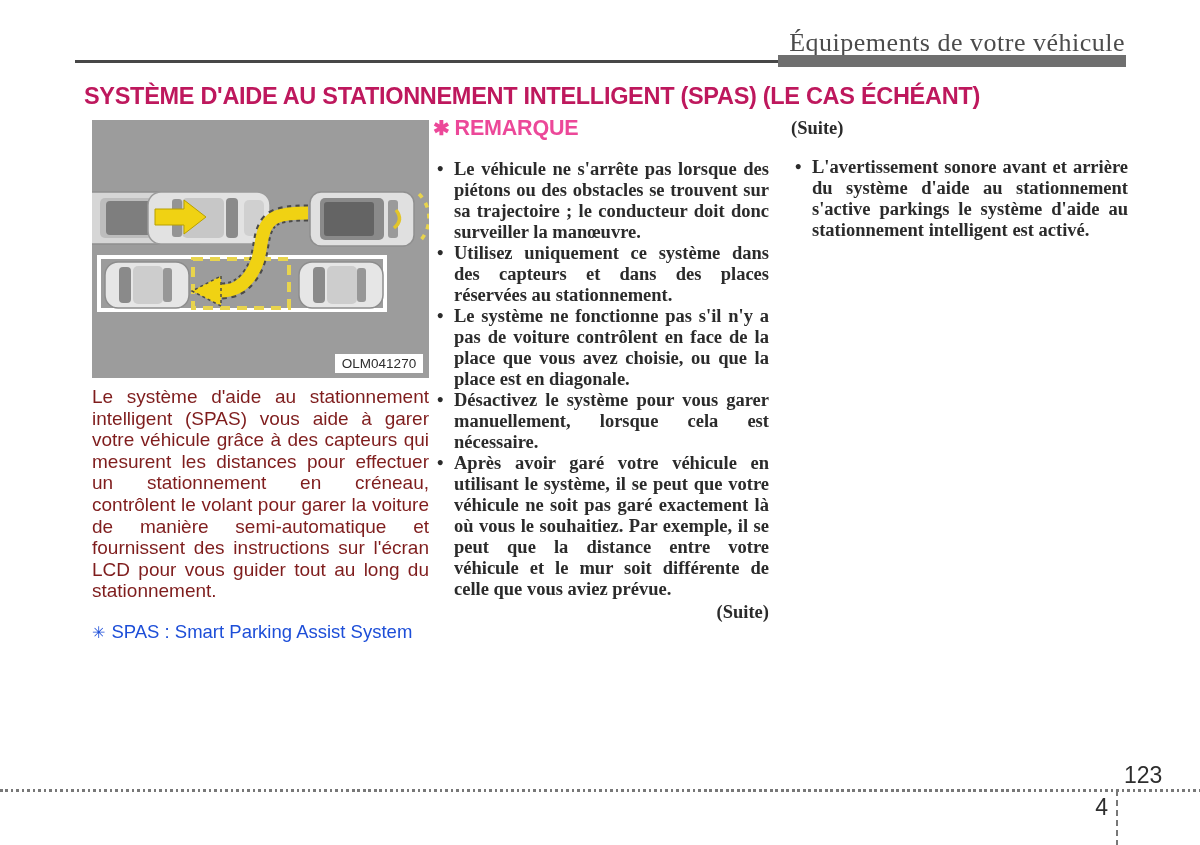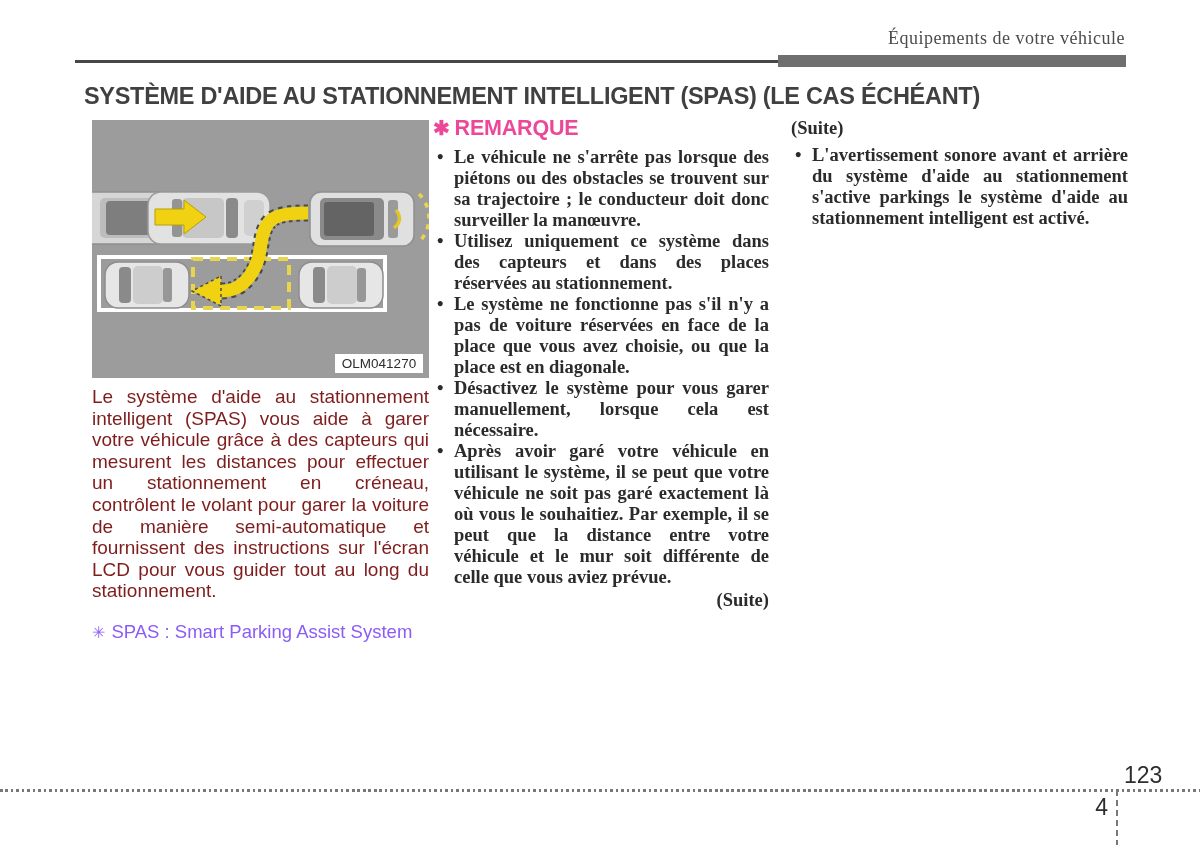--- a/index.html
+++ b/index.html
@@ -3,45 +3,45 @@
 <meta charset="utf-8">
 <style>
   html, body { margin:0; padding:0; }
   body {
     width:1200px; height:845px; position:relative; overflow:hidden;
     background:#ffffff; font-family:"Liberation Sans", sans-serif; color:#232323;
   }
   
   .chapter-header {
     position:absolute; top:28px; right:75px;
-    font-family:"Liberation Serif", serif; font-size:18px; color:#4b4b4b;
+    font-family:"Liberation Serif", serif; font-size:26px; color:#4b4b4b;
     letter-spacing:0.5px; white-space:nowrap;
   }
   .header-bar { position:absolute; left:778px; top:55px; width:348px; height:12px; background:#6f6f6f; }
   .header-rule { position:absolute; left:75px; top:60px; width:705px; height:3px; background:#474747; }
   
   .section-title {
     position:absolute; left:84px; top:83px; width:1050px;
-    font-size:23.5px; font-weight:bold; color:#404040; letter-spacing:-0.3px; white-space:nowrap;
+    font-size:23.5px; font-weight:bold; color:#be185d; letter-spacing:-0.3px; white-space:nowrap;
   }
   
   .col { position:absolute; top:116px; }
   .col-left  { left:92px;  width:337px; }
   .col-mid   { left:433px; width:336px; }
   .col-right { left:791px; width:337px; }
   .illustration { display:block; width:337px; height:258px; margin-top:4px; }
   .intro-paragraph {
     margin-top:8px; font-size:19px; line-height:21.6px; text-align:justify; color:#7f1d1d;
   }
-  .spas-footnote { margin-top:14px; font-size:18.5px; color:#8b5cf6; }
+  .spas-footnote { margin-top:14px; font-size:18.5px; color:#1d4ed8; }
   .spas-footnote .mark { font-size:16px; margin-right:6px; }
   .remark-heading { font-size:21.5px; font-weight:bold; color:#ec4899; letter-spacing:-0.2px; }
   .remark-heading .mark { font-size:20px; margin-right:5px; }
   .bullets {
-    list-style:none; margin:6px 0 0 0; padding:0;
+    list-style:none; margin:18px 0 0 0; padding:0;
     font-family:"Liberation Serif", serif; font-weight:bold;
     font-size:18.5px; line-height:21px; text-align:justify; color:#2b2b2b;
   }
   .bullets li { position:relative; padding-left:21px; margin:0; }
   .bullets li::before { content:"\2022"; position:absolute; left:4px; }
   .suite-mid {
     font-family:"Liberation Serif", serif; font-weight:bold; font-size:18.5px;
     text-align:right; margin-top:2px; color:#2b2b2b;
   }
   .suite-right {
@@ -137,21 +137,21 @@
 <div class="col col-mid">
   <div class="remark-heading">
     <span class="mark">✱</span><span>REMARQUE</span>
   </div>
   <ul class="bullets">
 
       <li class="bullet">Le véhicule ne s'arrête pas lorsque des piétons ou des obstacles se trouvent sur sa trajectoire ; le conducteur doit donc surveiller la manœuvre.</li>
 
       <li class="bullet">Utilisez uniquement ce système dans des capteurs et dans des places réservées au stationnement.</li>
 
-      <li class="bullet">Le système ne fonctionne pas s'il n'y a pas de voiture réservées en face de la place que vous avez choisie, ou que la place est en diagonale.</li>
+      <li class="bullet">Le système ne fonctionne pas s'il n'y a pas de voiture contrôlent en face de la place que vous avez choisie, ou que la place est en diagonale.</li>
 
       <li class="bullet">Désactivez le système pour vous garer manuellement, lorsque cela est nécessaire.</li>
 
       <li class="bullet">Après avoir garé votre véhicule en utilisant le système, il se peut que votre véhicule ne soit pas garé exactement là où vous le souhaitiez. Par exemple, il se peut que la distance entre votre véhicule et le mur soit différente de celle que vous aviez prévue.</li>
     </ul>
   <div class="suite-mid">(Suite)</div>
 </div>
 
 <div class="col col-right">
   <div class="suite-right">(Suite)</div>

